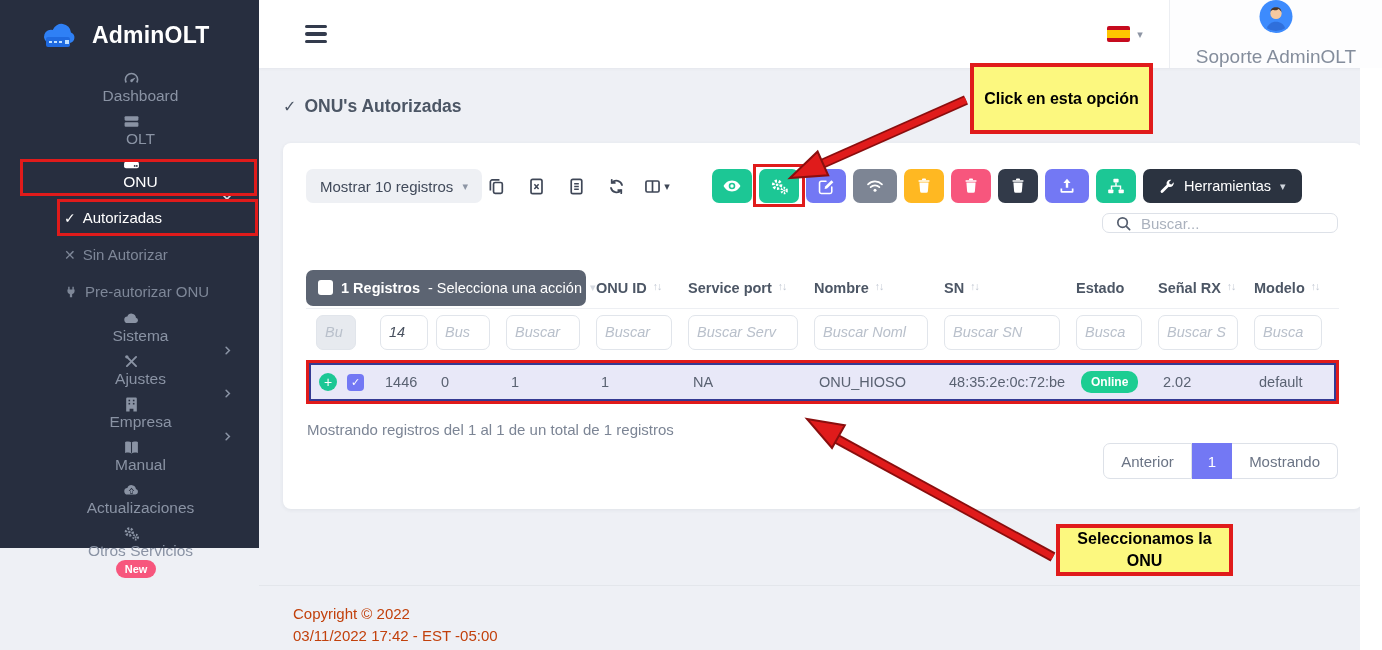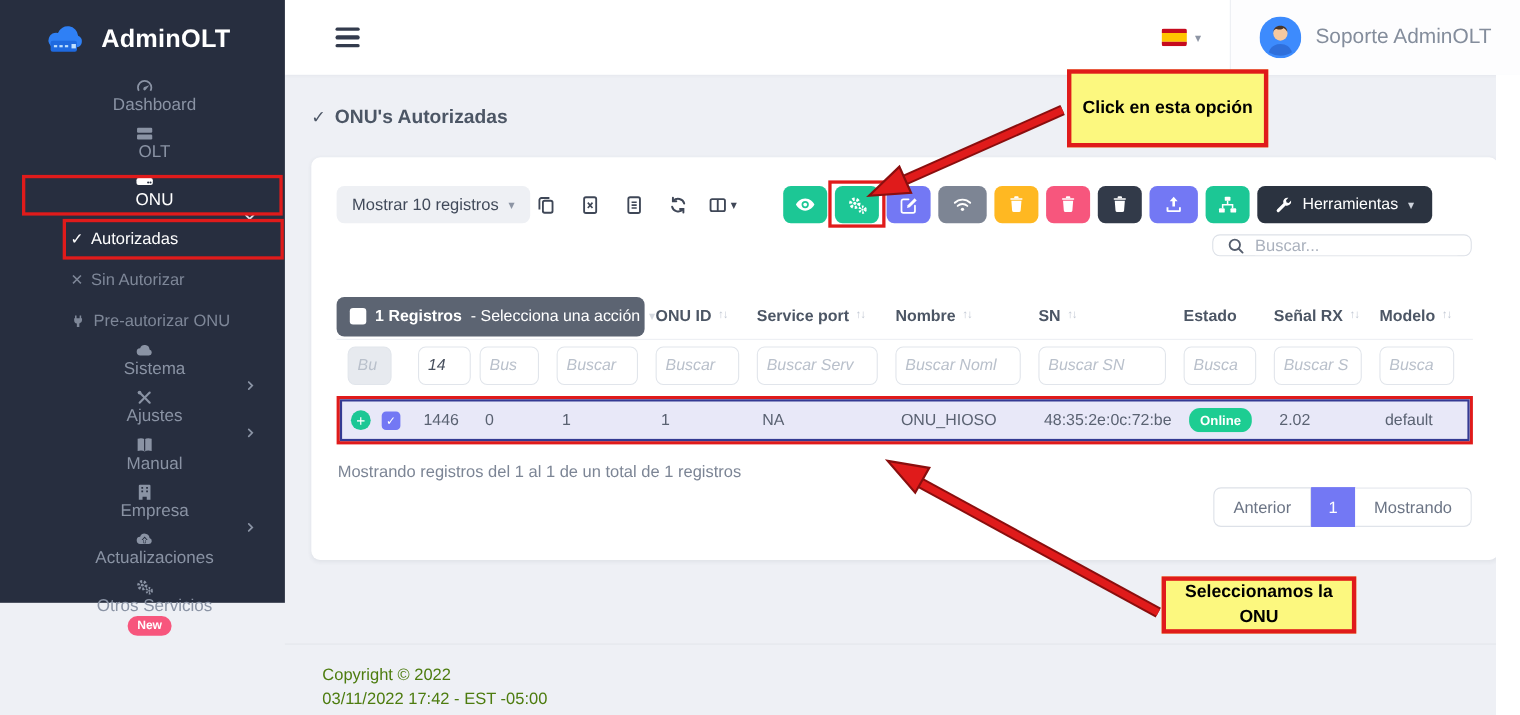--- a/index.html
+++ b/index.html
@@ -27,21 +27,21 @@
   
   .topbar { position:absolute; left:259px; top:0; width:1123px; height:68px; background:#fff; z-index:4;
     display:flex; align-items:center; box-shadow:0 1px 3px rgba(50,60,80,.05); }
   .hamburger { margin-left:46px; display:flex; flex-direction:column; gap:4px; cursor:pointer; }
   .hamburger span { width:22px; height:3.2px; background:#333b4d; border-radius:2px; }
   .flag-wrap { margin-left:auto; display:flex; align-items:center; gap:7px; cursor:pointer; margin-right:26px; }
   .flag { width:23px; height:16px; border-radius:2px; overflow:hidden; display:flex; flex-direction:column; }
   .flag .fr { flex:1; background:#c60b1e; } .flag .fy { flex:1.6; background:#ffc400; }
   .caret { color:#8d95a4; font-size:11px; }
   .top-divider { width:1px; height:68px; background:#eceef2; }
-  .user-wrap { display:flex; align-items:center; gap:13px; padding:0 26px; height:68px; cursor:pointer; background:#fdfdfe; }
+  .user-wrap { display:flex; align-items:center; gap:13px; padding:0 26px; height:68px; cursor:pointer; background:#fdfdfe;flex-direction:column; }
   .user-name { color:#848d9c; font-size:19px; }
 
   
   .right-strip { position:absolute; left:1360px; top:68px; width:22px; height:582px; background:#fff; z-index:6; }
   .page-title { position:absolute; left:283px; top:96px; display:flex; align-items:center; gap:8px;
     color:#4c5665; font-size:17.5px; font-weight:bold; z-index:2; }
   .page-title .glyph { font-size:16px; }
 
   .card { position:absolute; left:283px; top:143px; width:1079px; height:366px; background:#fff;
     border-radius:8px; box-shadow:0 1px 4px rgba(40,50,70,.07); z-index:2; }
@@ -104,21 +104,21 @@
   .summary { position:absolute; left:24px; top:278px; font-size:15px; color:#7c8595; }
   .pagination { position:absolute; right:24px; top:300px; display:flex; height:36px; }
   .pg { border:1px solid #dde1e8; background:#fff; color:#6b7485; font-size:15px; padding:0 17px;
     display:flex; align-items:center; cursor:pointer; font-family:inherit; }
   .pg-prev { border-radius:7px 0 0 7px; }
   .pg-next { border-radius:0 7px 7px 0; border-left:none; }
   .pg-active { background:#7378f4; border-color:#7378f4; color:#fff; padding:0 15px; }
 
   .footer { position:absolute; left:259px; top:585px; width:1123px; height:65px; border-top:1px solid #e3e6eb;
     padding:17px 0 0 34px; z-index:1; }
-  .footer div { color:#4d7c0f; font-size:15px; line-height:22px; }
+  .footer div { color:#c2410c; font-size:15px; line-height:22px; }
 
   
   .annot-rect { position:absolute; border:3px solid #e01b1b; z-index:40; pointer-events:none; }
   .r-onu { left:20px; top:159px; width:237px; height:37px; }
   .r-aut { left:57px; top:199px; width:201px; height:37px; }
   .r-gear { left:753px; top:164px; width:52px; height:43px; }
   .note { position:absolute; background:#fcf87f; border:4px solid #e01b1b; z-index:60; color:#000;
     font-weight:bold; font-size:16px; text-align:center; display:flex; align-items:center; justify-content:center;
     line-height:1.35; padding:4px 8px; }
   .note1 { left:970px; top:63px; width:183px; height:71px; }
@@ -216,44 +216,44 @@
         <span class="si-label">Ajustes</span>
         <span class="chev">
           <svg width="11" height="11" viewBox="0 0 12 12" fill="none" stroke="currentColor" stroke-width="1.7" stroke-linecap="round">
               <path d="M4.5 2.5L8 6l-3.5 3.5"></path>
             </svg>
         </span>
       </div>
       <div class="side-item">
         <span class="si-icon">
           <svg viewBox="0 0 16 16" width="17" height="17" fill="currentColor">
-              <path d="M8 3.2C6.6 2.2 4.2 2.1 2 2.8v10.4c2.2-.7 4.6-.6 6 .4 1.4-1 3.8-1.1 6-.4V2.8c-2.2-.7-4.6-.6-6 .4z"></path>
-              <rect x="7.5" y="3" width="1" height="10" fill="#272e3f"></rect>
-            </svg>
-        </span>
-        <span class="si-label">Manual</span>
-      </div>
-      <div class="side-item">
-        <span class="si-icon">
-          <svg viewBox="0 0 16 16" width="17" height="17" fill="currentColor">
               <path d="M4 1.5h8a1 1 0 0 1 1 1v12H9.8v-2.6H6.2v2.6H3v-12a1 1 0 0 1 1-1z"></path>
               <g fill="#272e3f">
                 <rect x="5.2" y="3.5" width="1.5" height="1.5"></rect>
                 <rect x="9.3" y="3.5" width="1.5" height="1.5"></rect>
                 <rect x="5.2" y="6.5" width="1.5" height="1.5"></rect>
                 <rect x="9.3" y="6.5" width="1.5" height="1.5"></rect>
               </g>
             </svg>
         </span>
         <span class="si-label">Empresa</span>
         <span class="chev">
           <svg width="11" height="11" viewBox="0 0 12 12" fill="none" stroke="currentColor" stroke-width="1.7" stroke-linecap="round">
               <path d="M4.5 2.5L8 6l-3.5 3.5"></path>
             </svg>
         </span>
+      </div>
+      <div class="side-item">
+        <span class="si-icon">
+          <svg viewBox="0 0 16 16" width="17" height="17" fill="currentColor">
+              <path d="M8 3.2C6.6 2.2 4.2 2.1 2 2.8v10.4c2.2-.7 4.6-.6 6 .4 1.4-1 3.8-1.1 6-.4V2.8c-2.2-.7-4.6-.6-6 .4z"></path>
+              <rect x="7.5" y="3" width="1" height="10" fill="#272e3f"></rect>
+            </svg>
+        </span>
+        <span class="si-label">Manual</span>
       </div>
       <div class="side-item">
         <span class="si-icon">
           <svg viewBox="0 0 16 16" width="17" height="17" fill="currentColor">
               <path d="M12.2 6.7a4.2 4.2 0 0 0-8.1-1.1A3.1 3.1 0 0 0 4.5 11.8h7.2a2.6 2.6 0 0 0 .5-5.1z"></path>
               <path d="M8 5.4l2.6 3H9.1v2.8H6.9V8.4H5.4z" fill="#272e3f"></path>
               <path d="M8 6.6l1.6 1.8H8.7v2.3H7.3V8.4H6.4z" fill="currentColor"></path>
             </svg>
         </span>
         <span class="si-label">Actualizaciones</span>

